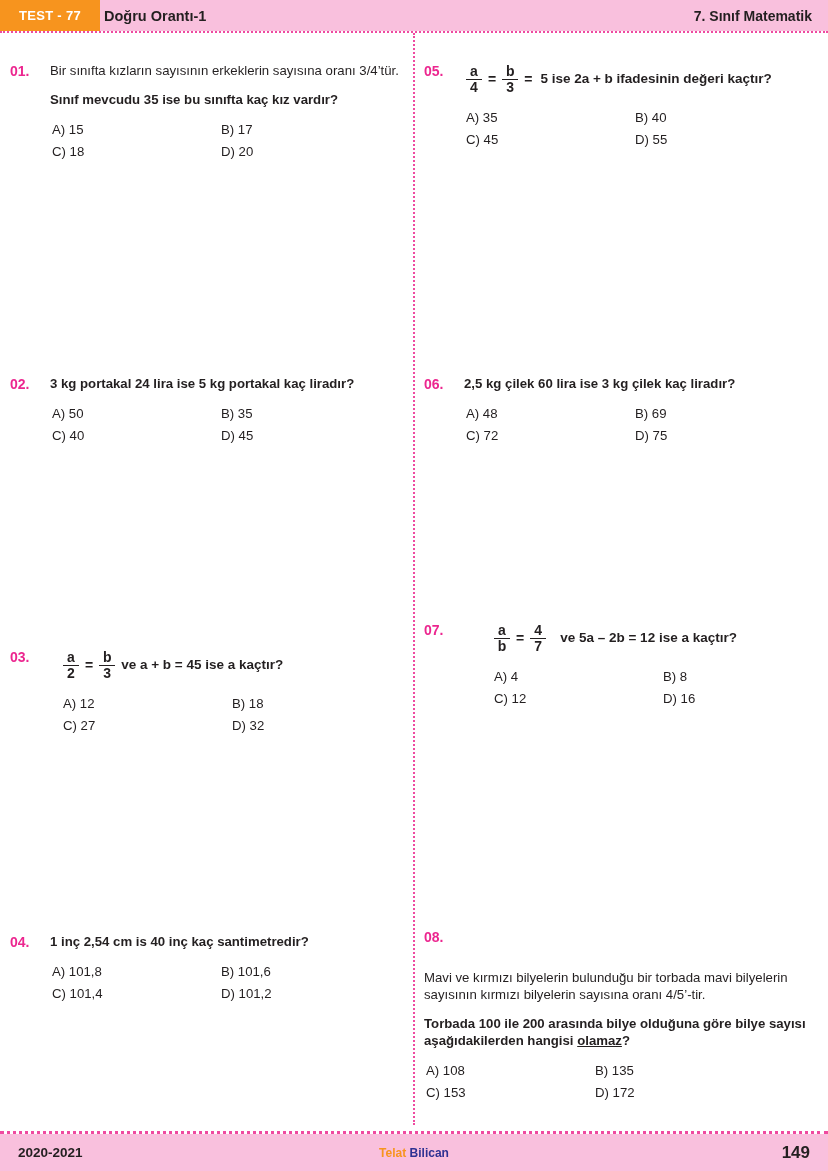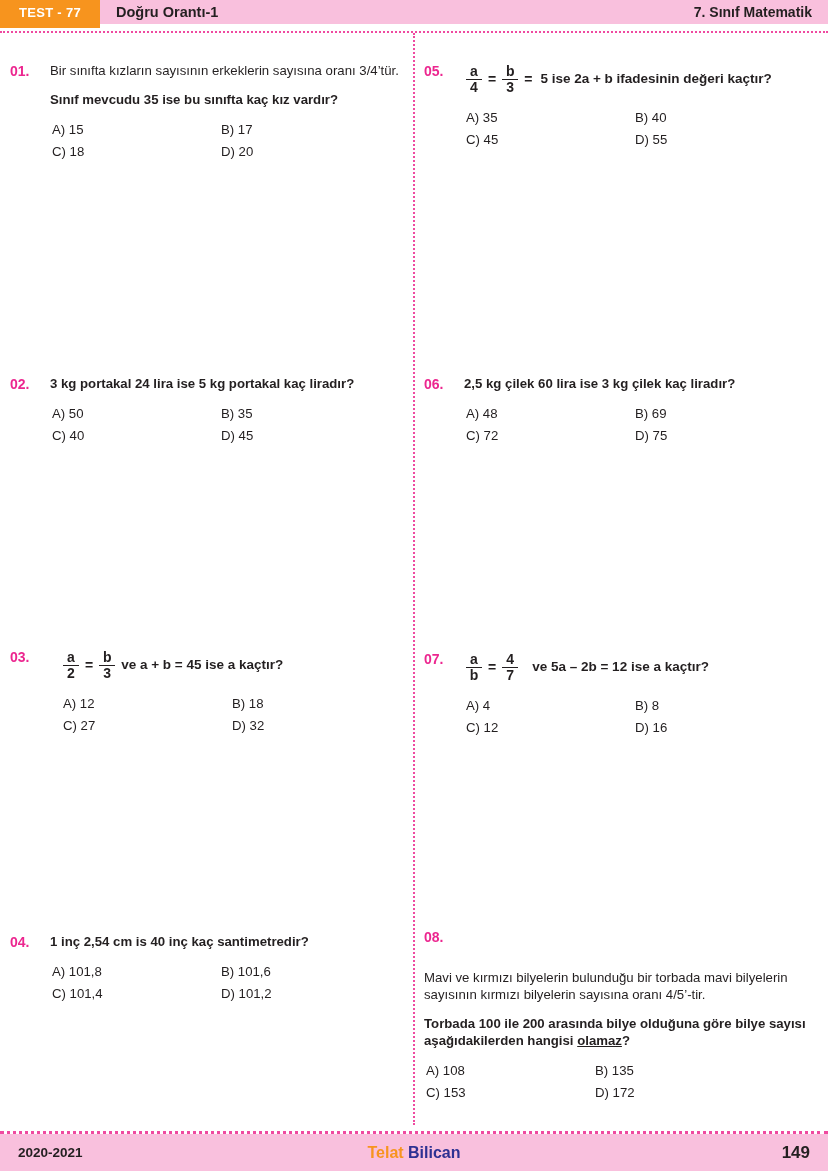--- a/index.html
+++ b/index.html
@@ -14,21 +14,21 @@
     font-family: "Liberation Sans", sans-serif;
     color: #231f20;
     overflow: hidden;
   }
 
   
   .header {
     position: absolute;
     top: 0; left: 0;
     width: 828px;
-    height: 24px;
+    height: 31px;
     background: #f9c0dd;
     display: flex;
     align-items: center;
     text-align: right;
   }
   .test-badge {
     width: 100px;
     height: 31px;
     background: #f7941e;
     color: #ffffff;
@@ -37,21 +37,21 @@
     display: flex;
     align-items: center;
     justify-content: center;
     letter-spacing: .3px;
     flex: 0 0 auto;
   }
   .header-topic {
     font-size: 14.5px;
     font-weight: bold;
     color: #231f20;
-    margin-left: 16px;
+    margin-left: 4px;
   }
   .header-right {
     margin-left: auto;
     margin-right: 16px;
     font-size: 14px;
     font-weight: bold;
     color: #231f20;
   }
   .header-rule {
     position: absolute;
@@ -185,21 +185,21 @@
   .footer-year {
     margin-left: 18px;
     font-size: 13.5px;
     font-weight: bold;
     color: #231f20;
   }
   .footer-brand {
     position: absolute;
     left: 0; right: 0;
     text-align: center;
-    font-size: 16px;
+    font-size: 12px;
     font-weight: bold;
   }
   .brand-a { color: #f7941e; }
   .brand-b { color: #2e3192; }
   .footer-page {
     margin-left: auto;
     margin-right: 18px;
     font-size: 17px;
     font-weight: bold;
     color: #231f20;
@@ -346,21 +346,21 @@
           <div class="opt">B) 69</div>
         </div>
         <div class="opt-row">
           <div class="opt">C) 72</div>
           <div class="opt">D) 75</div>
         </div>
       </div>
     </div>
   </div>
 
-  <div class="question" style="top:650px;">
+  <div class="question" style="top:621px;gap:28px;">
     <div class="q-num">07.</div>
     <div class="q-body">
       <div class="math-row">
         <span class="frac">
           <span class="num">a</span>
           <span class="bar"></span>
           <span class="den">b</span>
         </span>
         <span class="mop">=</span>
         <span class="frac">

